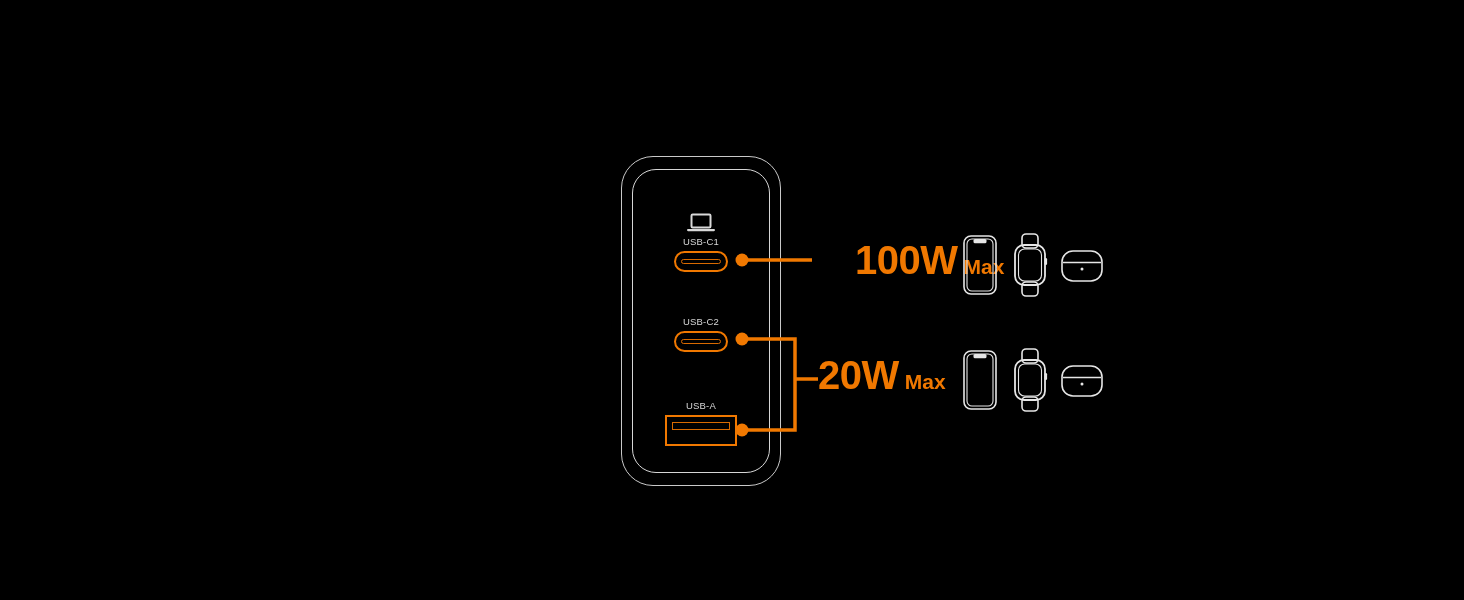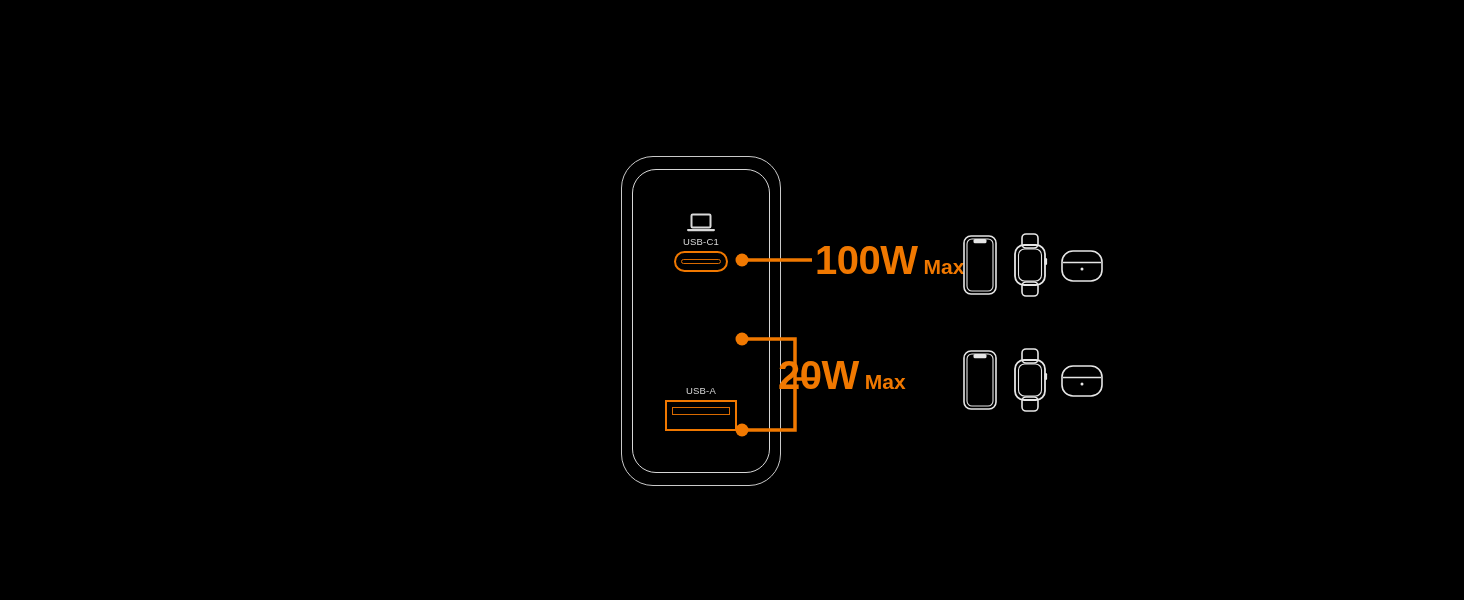--- a/index.html
+++ b/index.html
@@ -51,21 +51,21 @@
 
   
   .port-group {
     position: absolute;
     left: 0;
     width: 160px;
     text-align: center;
   }
   .port-group.g-c1 { top: 56px; }
   .port-group.g-c2 { top: 160px; }
-  .port-group.g-a  { top: 229px; }
+  .port-group.g-a  { top: 244px; }
 
   .laptop-icon {
     width: 160px;
     height: 22px;
     display: block;
     margin: 0 auto 2px auto;
   }
   .port-label {
     color: #d7d7d7;
     font-size: 9.5px;
@@ -130,20 +130,21 @@
     pointer-events: none;
   }
 
   
   .watt-label {
     position: absolute;
     white-space: nowrap;
     color: #f07800;
     font-family: "Liberation Sans", sans-serif;
     line-height: 1;
+    margin-left: 40px;
   }
   .watt-label .num {
     font-size: 40px;
     font-weight: bold;
     letter-spacing: -0.5px;
     vertical-align: baseline;
   }
   .watt-label .max {
     font-size: 21px;
     font-weight: bold;
@@ -177,20 +178,24 @@
 
     <div class="port-group g-c1">
       <svg class="laptop-icon" viewBox="0 0 160 22">
         <rect x="70.5" y="2.5" width="19" height="13" rx="1.2" fill="none" stroke="#d9d9d9" stroke-width="2"></rect>
         <rect x="66" y="17" width="28" height="2.2" rx="1.1" fill="#d9d9d9"></rect>
       </svg>
       <div class="port-label">USB-C1</div>
       <div class="usbc-port"></div>
     </div>
 
+    <div class="port-group g-c2">
+      <div class="port-label">USB-C2</div>
+      <div class="usbc-port"></div>
+    </div>
 
     <div class="port-group g-a">
       <div class="port-label">USB-A</div>
       <div class="usba-port"></div>
     </div>
   </div>
 
   <svg class="connectors" viewBox="0 0 1464 600">
 
     <line x1="742" y1="260" x2="812" y2="260" stroke="#f07800" stroke-width="3.5"></line>

